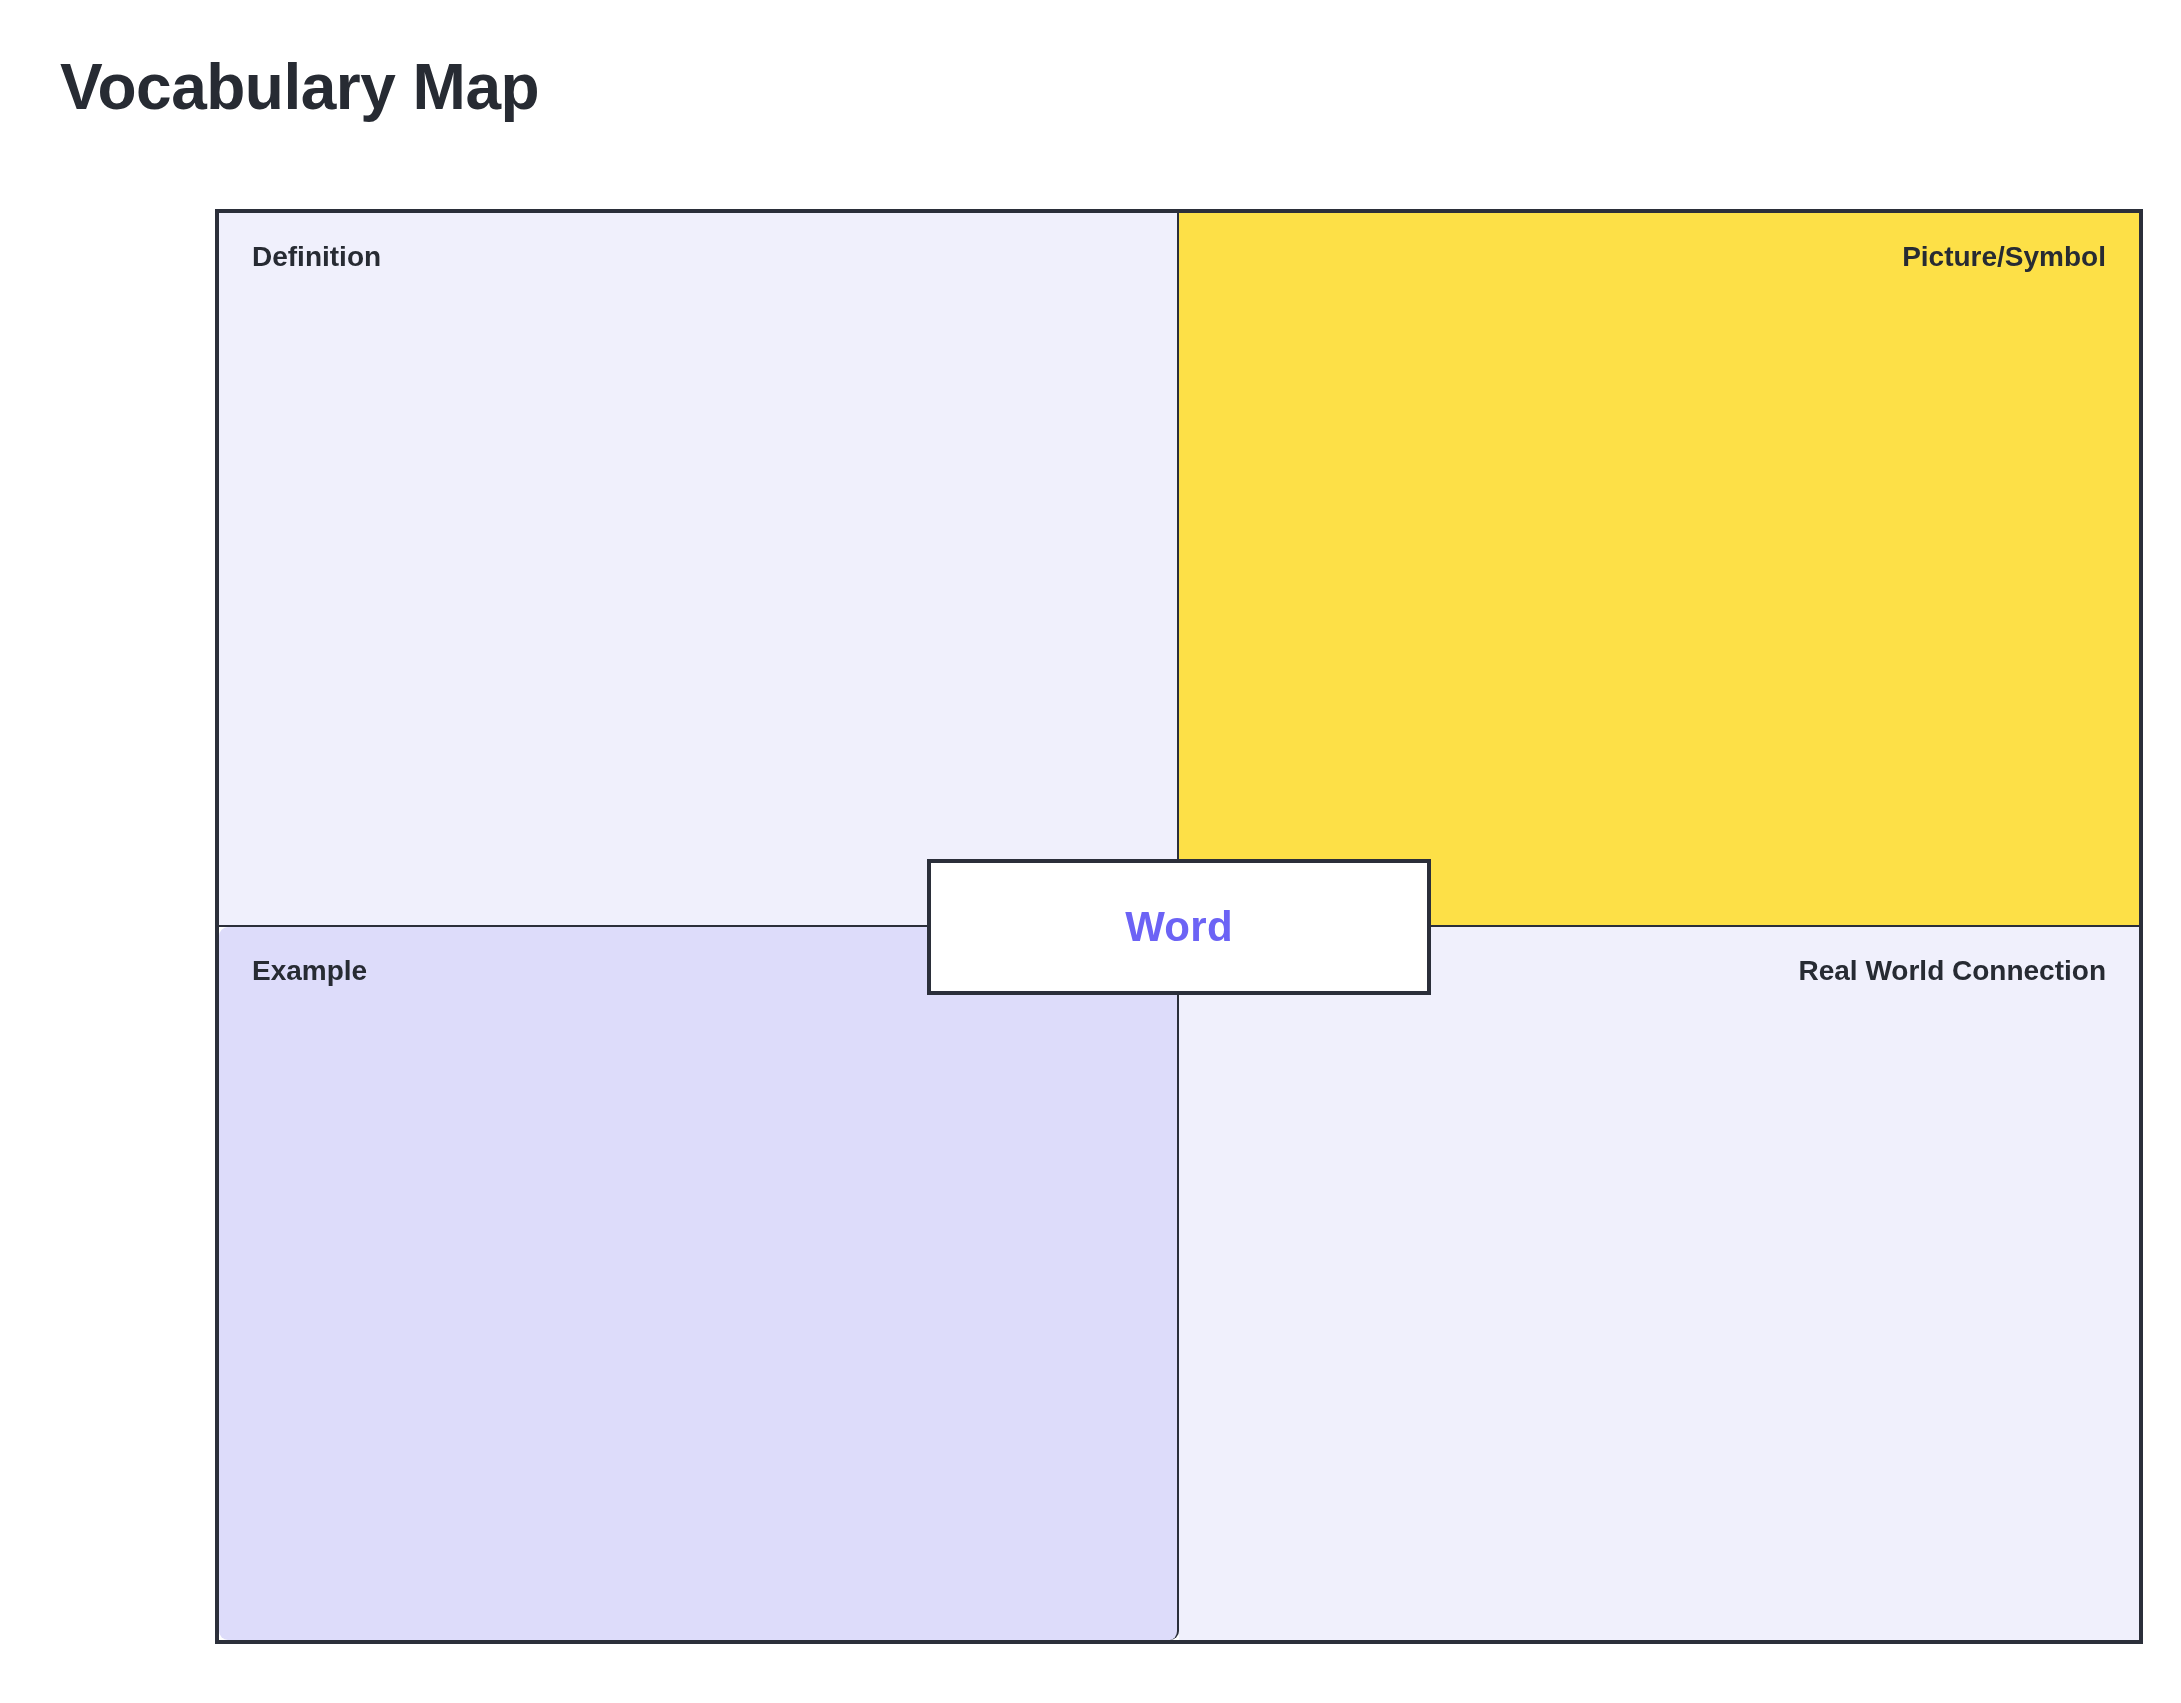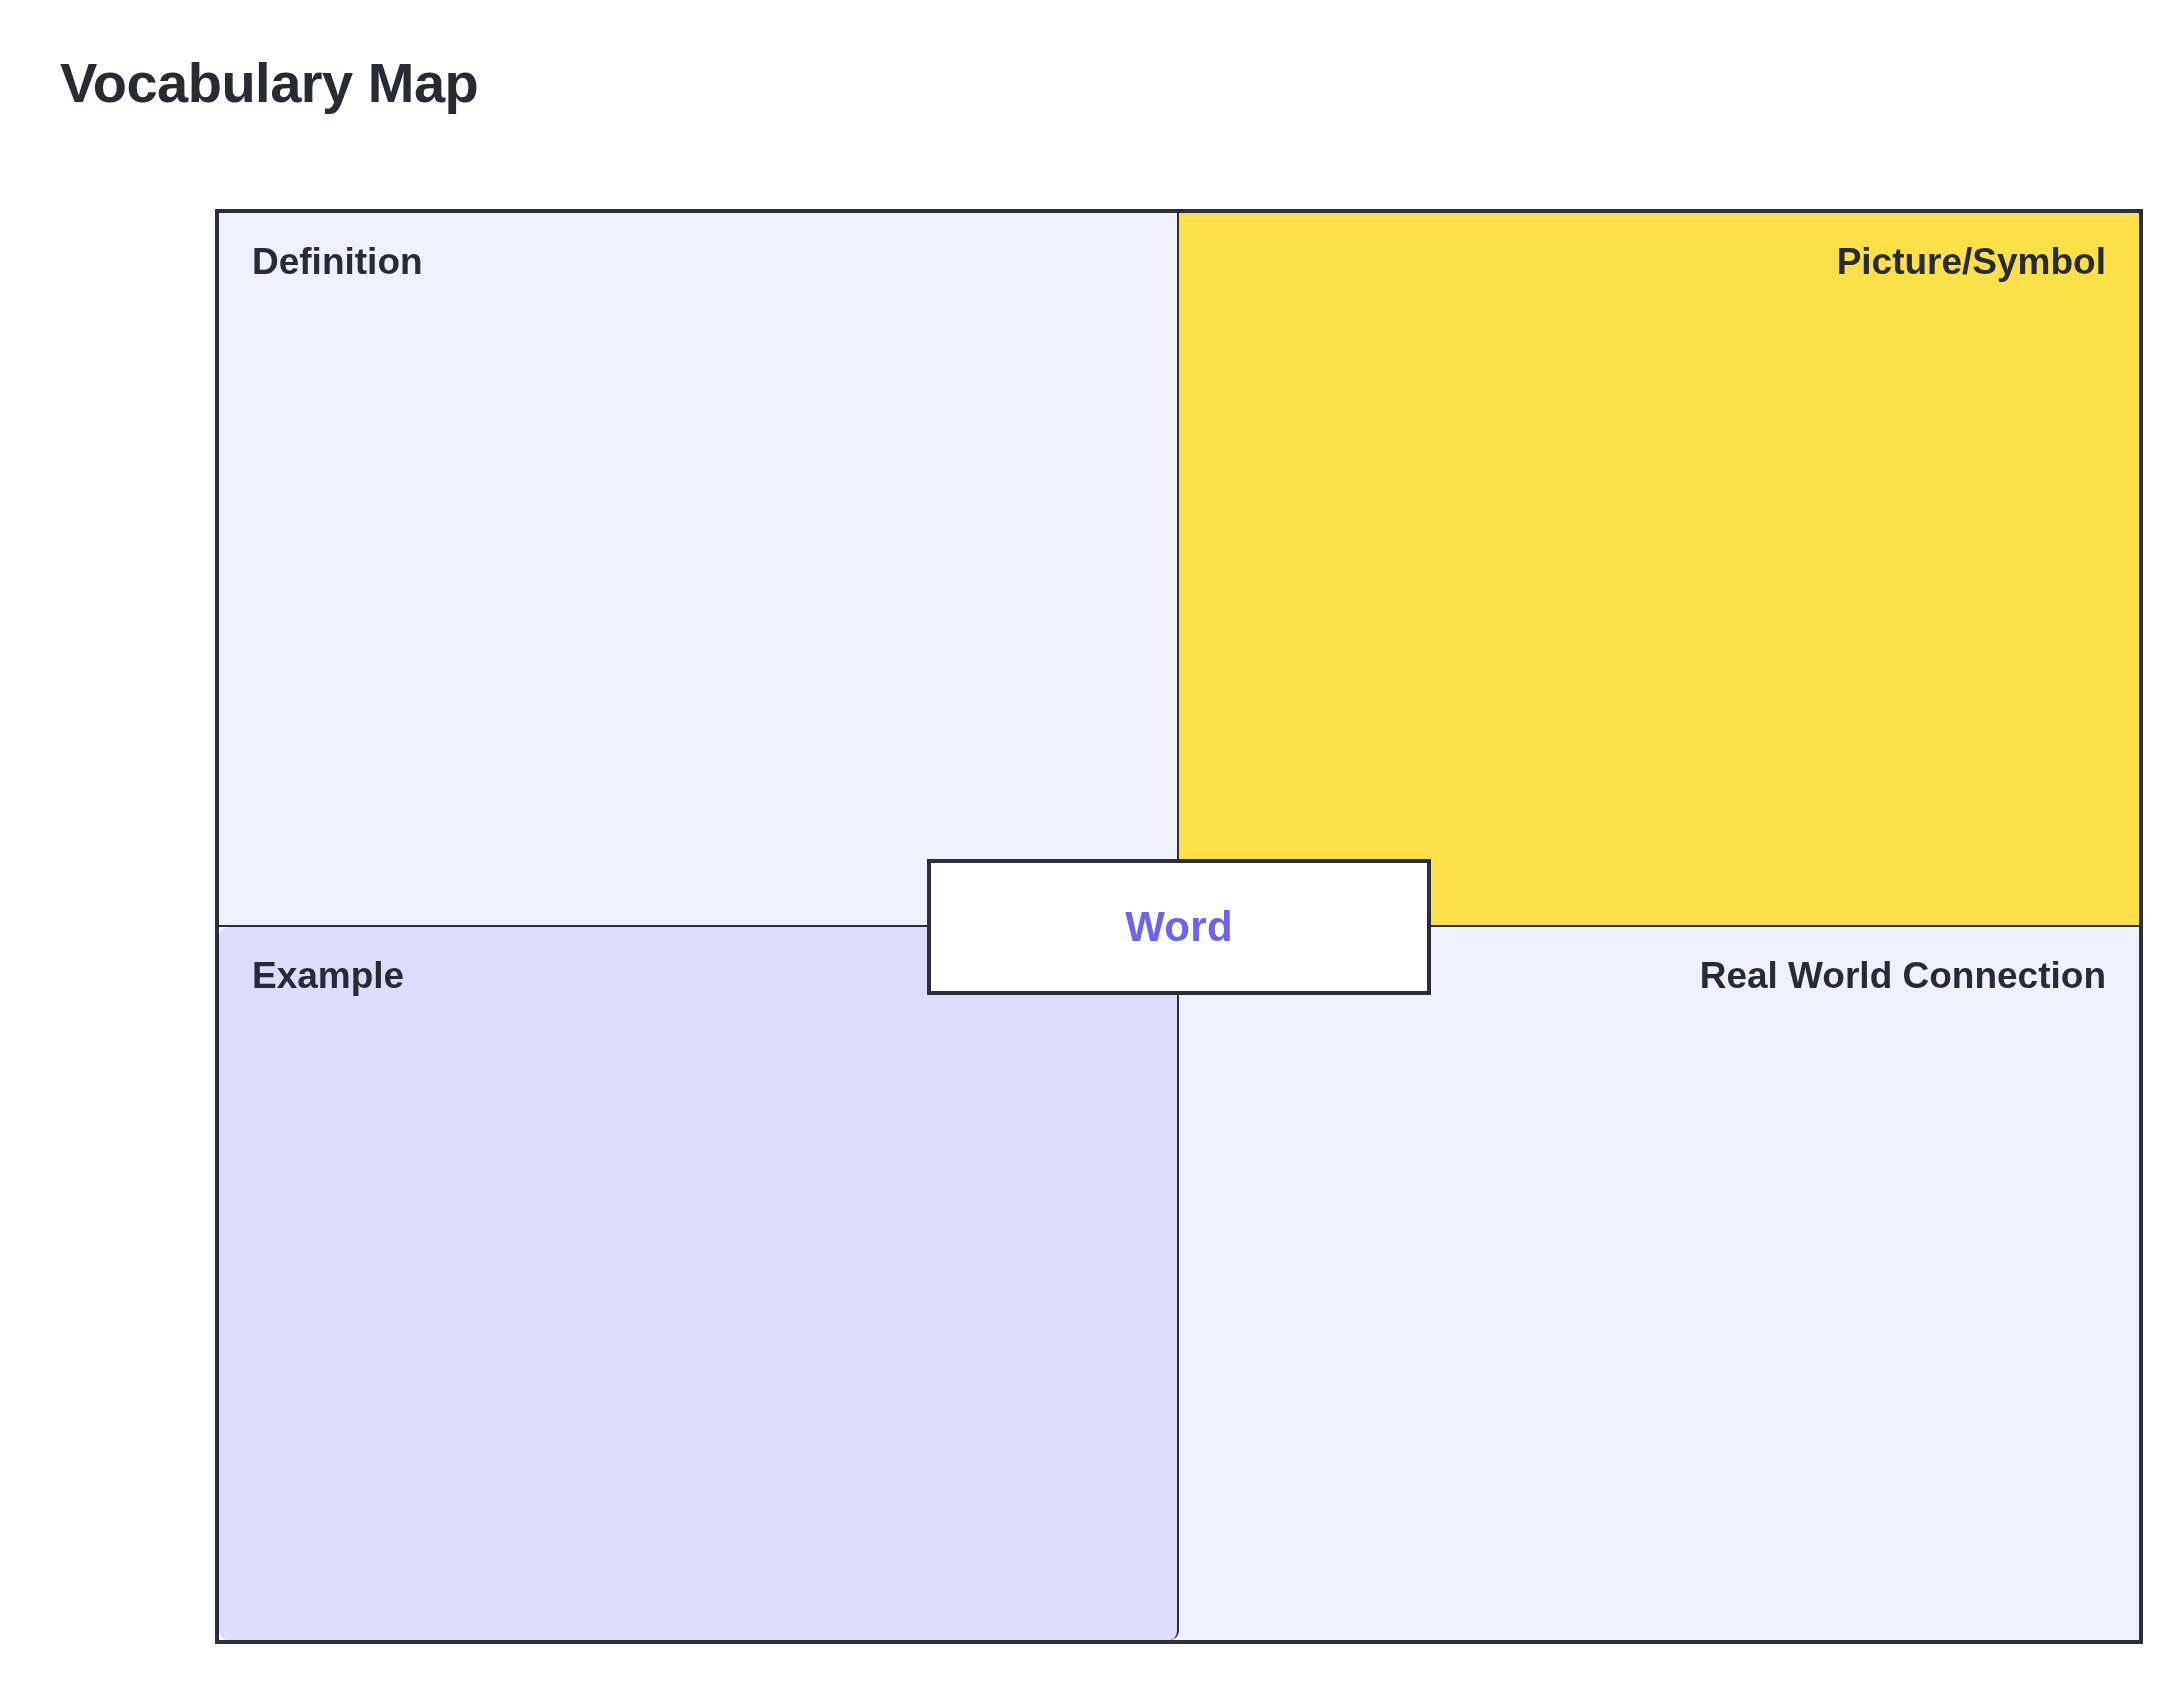--- a/index.html
+++ b/index.html
@@ -22,21 +22,21 @@
     width: 2182px;
     height: 1704px;
     background: #ffffff;
   }
 
   
   .page-title {
     position: absolute;
     left: 60px;
     top: 50px;
-    font-size: 56px;
+    font-size: 64px;
     font-weight: bold;
     color: #272b33;
     letter-spacing: -0.5px;
     white-space: nowrap;
   }
 
   
   .vocab-map {
     position: absolute;
     left: 215px;
@@ -77,21 +77,21 @@
     border-radius: 9px;
   }
 
   .quad-br {
     background: #f0f0fc;
     text-align: right;
   }
 
   .quad-label {
     display: inline-block;
-    font-size: 37px;
+    font-size: 28px;
     font-weight: bold;
     color: #272b33;
     line-height: 1.1;
     white-space: nowrap;
   }
 
   .quad-body {
     display: block;
     font-size: 25.5px;
     color: #3d4250;

